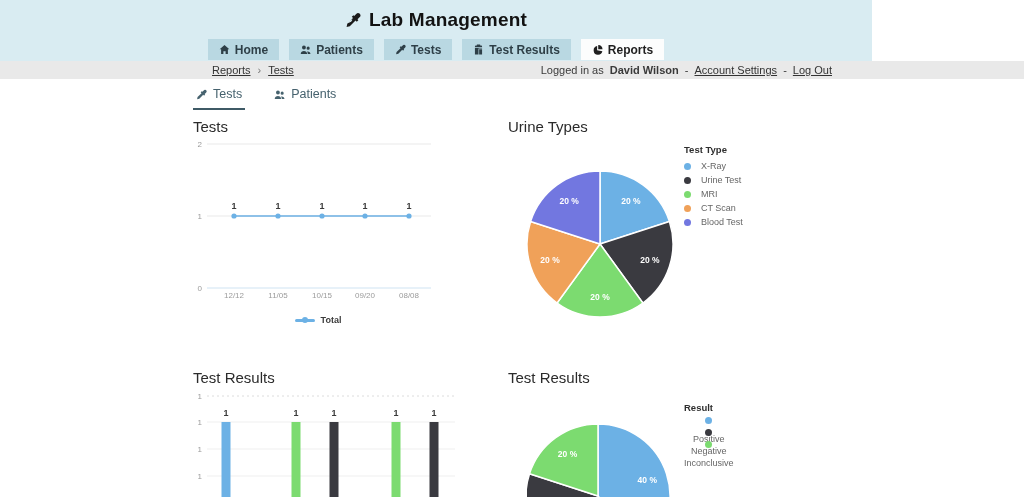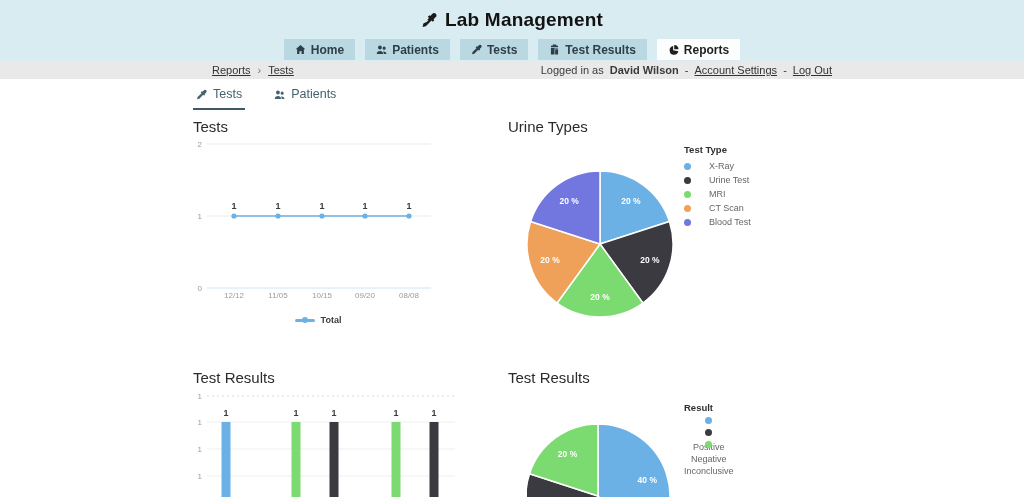--- a/index.html
+++ b/index.html
@@ -3,21 +3,21 @@
 <meta charset="utf-8">
 <style>
   * { box-sizing: border-box; }
   html,body { margin:0; padding:0; }
   body {
     width:1024px; height:497px; overflow:hidden; position:relative;
     background:#fff; font-family:"Liberation Sans", sans-serif; color:#333;
   }
 
   
-  .header { position:absolute; top:0; left:0; width:1024px; height:61px; background:#d9ecf2; }
+  .header { position:absolute; top:0; left:0; width:872px; height:61px; background:#d9ecf2; }
   .title-row { display:flex; justify-content:center; align-items:center; gap:8px; padding-top:9px; }
   .title-row svg { width:16px; height:16px; fill:#1b1b1b; }
   .app-title { font-size:19px; font-weight:700; color:#121212; letter-spacing:.2px; }
   .nav-row { display:flex; justify-content:center; align-items:flex-end; gap:10px; margin-top:8px; }
   .nav-tab {
     display:flex; align-items:center; gap:5px; background:#b9d8e2; color:#2e3f47;
     font-size:12px; font-weight:600; padding:4px 11px; border-radius:0; cursor:pointer; height:21px;
   }
   .nav-tab.active { background:#fcfdfd; color:#1f1f1f; }
   .nav-tab svg { width:11px; height:11px; fill:currentColor; flex:none; }
@@ -46,21 +46,21 @@
   .dlabel{ font-size:9px;  font-weight:bold; fill:#3a3a3a; }
   .plabel{ font-size:8.5px;font-weight:bold; fill:#ffffff; }
 
   .line-legend { display:flex; justify-content:center; align-items:center; gap:6px; width:250px; margin-top:11px; }
   .lmarker { position:relative; width:20px; height:3px; border-radius:2px; }
   .lmarker::after { content:""; position:absolute; left:7px; top:-2px; width:6px; height:6px; border-radius:50%; background:inherit; }
   .llabel { font-size:9px; font-weight:bold; color:#3c3c3c; }
 
   .legend { position:absolute; font-size:9px; color:#666; }
   .legend .legend-title { font-weight:bold; color:#2f2f2f; font-size:9.5px; margin-bottom:4px; }
-  .legend .legend-item { display:flex; align-items:center; gap:18px; height:14px; }
+  .legend .legend-item { display:flex; align-items:center; gap:10px; height:14px; }
   .legend.compact .legend-item { height:12px;flex-direction:column; }
   .legend-dot { width:7px; height:7px; border-radius:50%; flex:none; }
 </style>
 </head>
 <body>
 
 <div class="header">
   <div class="title-row">
     <svg viewBox="0 0 12 12">
         <path d="M10.9 1.1a2 2 0 0 1 0 2.9L9.4 5.5l.6.6-1.2 1.2-.9-.9-4.3 4.3-2.4.5.5-2.4L6 4.5l-.9-.9 1.2-1.2.6.6L8.4 1.5a2 2 0 0 1 2.5-.4zM4.6 5.9 2.1 8.4l2.5-1 1-1.5-1-.0z"></path>

